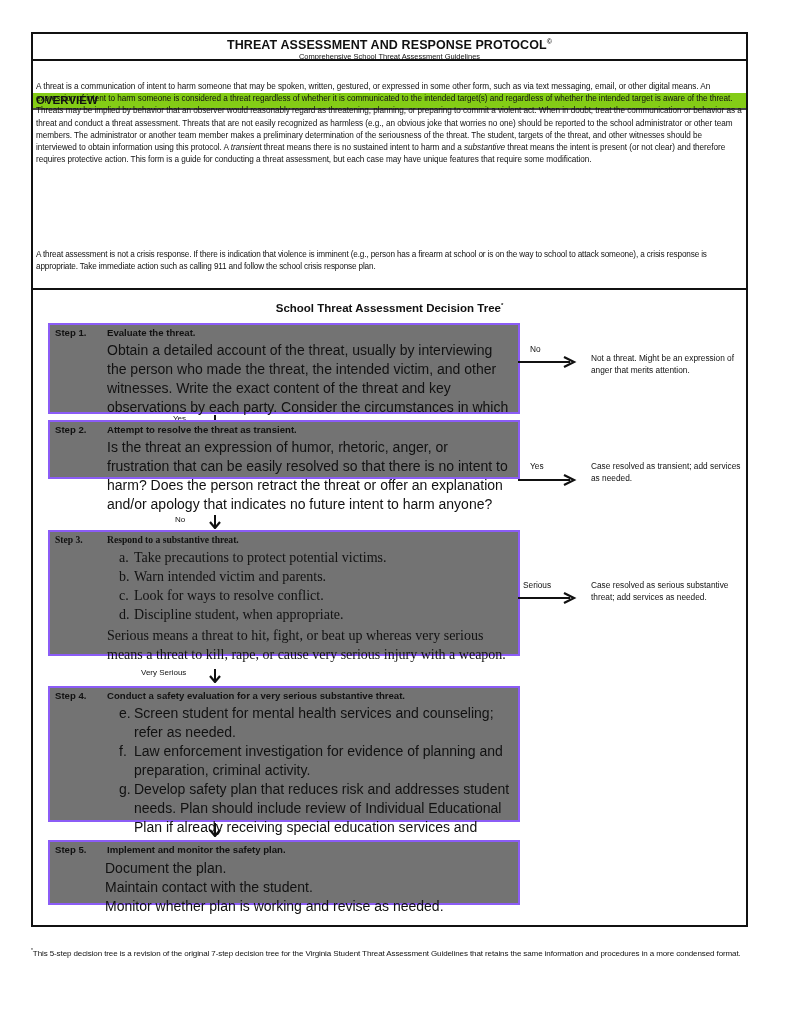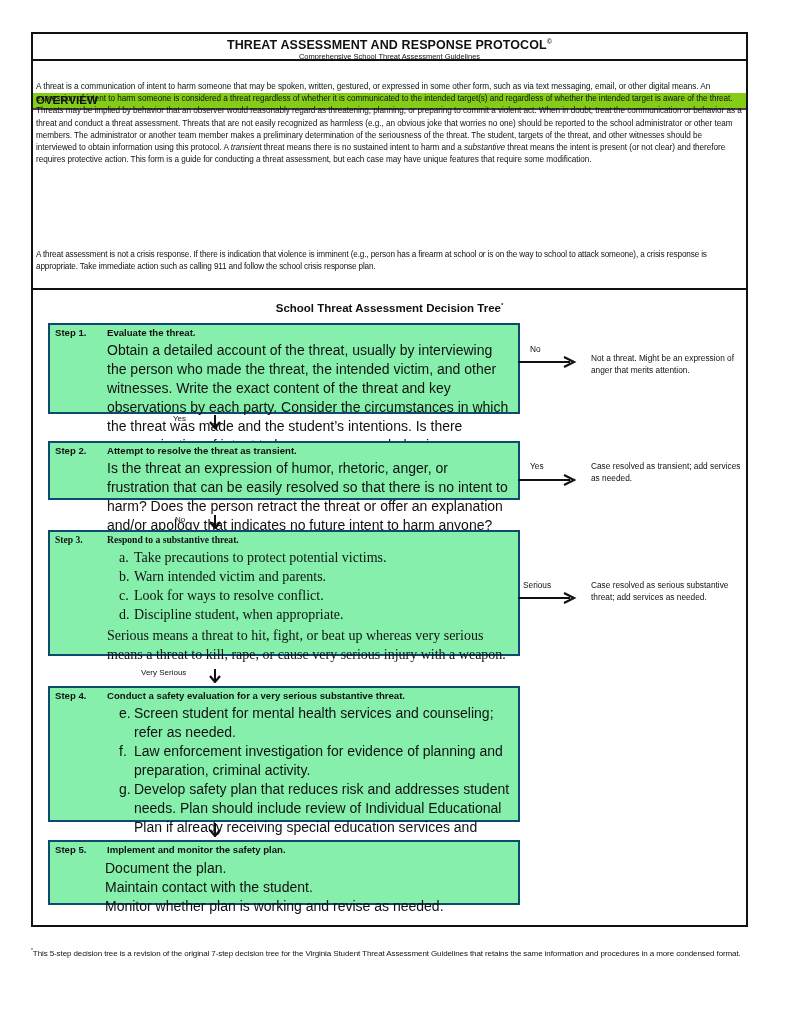--- a/index.html
+++ b/index.html
@@ -17,21 +17,21 @@
   .overview-header span { font-size: 11.5px; font-weight: bold; position: absolute; left: 3px; top: 0px; line-height: 15px; }
   .overview-text { position: absolute; left: 3px; top: 47px; width: 708px;
                    font-size: 8.2px; line-height: 12.2px; letter-spacing: -0.05px; }
   .crisis-text { position: absolute; left: 3px; top: 215px; width: 708px;
                  font-size: 8.2px; line-height: 12.2px; letter-spacing: -0.15px; }
   .section-divider { position: absolute; left: 0; top: 254px; width: 713px; height: 0; border-top: 2px solid #111; }
   .tree-title { position: absolute; left: 0; top: 268px; width: 713px; text-align: center;
                 font-size: 11.5px; font-weight: bold; }
   .tree-title sup { font-size: 6px; }
 
-  .step { position: absolute; left: 15px; width: 468px; border: 2px solid #0c4a6e; background: #86efac; }
+  .step { position: absolute; left: 15px; width: 468px; border: 2px solid #8b5cf6; background: #737373; }
   .step-head { position: absolute; left: 5px; top: 2px; font-size: 9.6px; font-weight: bold; white-space: nowrap; }
   .step-num { display: inline-block; width: 52px; }
   .step-body { position: absolute; left: 57px; top: 16px; width: 405px; font-size: 14px; line-height: 19px; }
   .step-body p { margin: 0; }
   .list { margin: 0; padding: 0; list-style: none; }
   .list li { position: relative; padding-left: 27px; }
   .list li .lbl { position: absolute; left: 12px; top: 0; }
 
   .down-arrow { position: absolute; width: 14px; height: 14px; }
   .down-label { position: absolute; font-size: 8px; }
@@ -73,21 +73,21 @@
       <line x1="0" y1="6" x2="52" y2="6" stroke="#111" stroke-width="2"></line>
       <path d="M46 1 L56 6 L46 11" fill="none" stroke="#111" stroke-width="2.2"></path>
     </svg>
   <div class="outcome" style="top:318px;">Not a threat. Might be an expression of anger that merits attention.</div>
   <span class="down-label" style="left:140px; top:380px;">Yes</span>
   <svg class="down-arrow" style="left:175px; top:381px;" viewBox="0 0 14 14">
       <line x1="7" y1="0" x2="7" y2="12" stroke="#111" stroke-width="2"></line>
       <path d="M2 7 L7 13 L12 7" fill="none" stroke="#111" stroke-width="2.2"></path>
     </svg>
 
-  <div class="step" style="top:407px; height:55px;">
+  <div class="step" style="top:386px; height:55px;">
     <div class="step-head"><span class="step-num">Step 2.</span><span>Attempt to resolve the threat as transient.</span></div>
     <div class="step-body">Is the threat an expression of humor, rhetoric, anger, or frustration that can be easily resolved so that there is no intent to harm? Does the person retract the threat or offer an explanation and/or apology that indicates no future intent to harm anyone?</div>
   </div>
   <span class="right-label" style="left:497px; top:427px;">Yes</span>
   <svg class="right-arrow" style="top:440px;" viewBox="0 0 60 12">
       <line x1="0" y1="6" x2="52" y2="6" stroke="#111" stroke-width="2"></line>
       <path d="M46 1 L56 6 L46 11" fill="none" stroke="#111" stroke-width="2.2"></path>
     </svg>
   <div class="outcome" style="top:426px;">Case resolved as transient; add services as needed.</div>
   <span class="down-label" style="left:142px; top:481px;">No</span>

